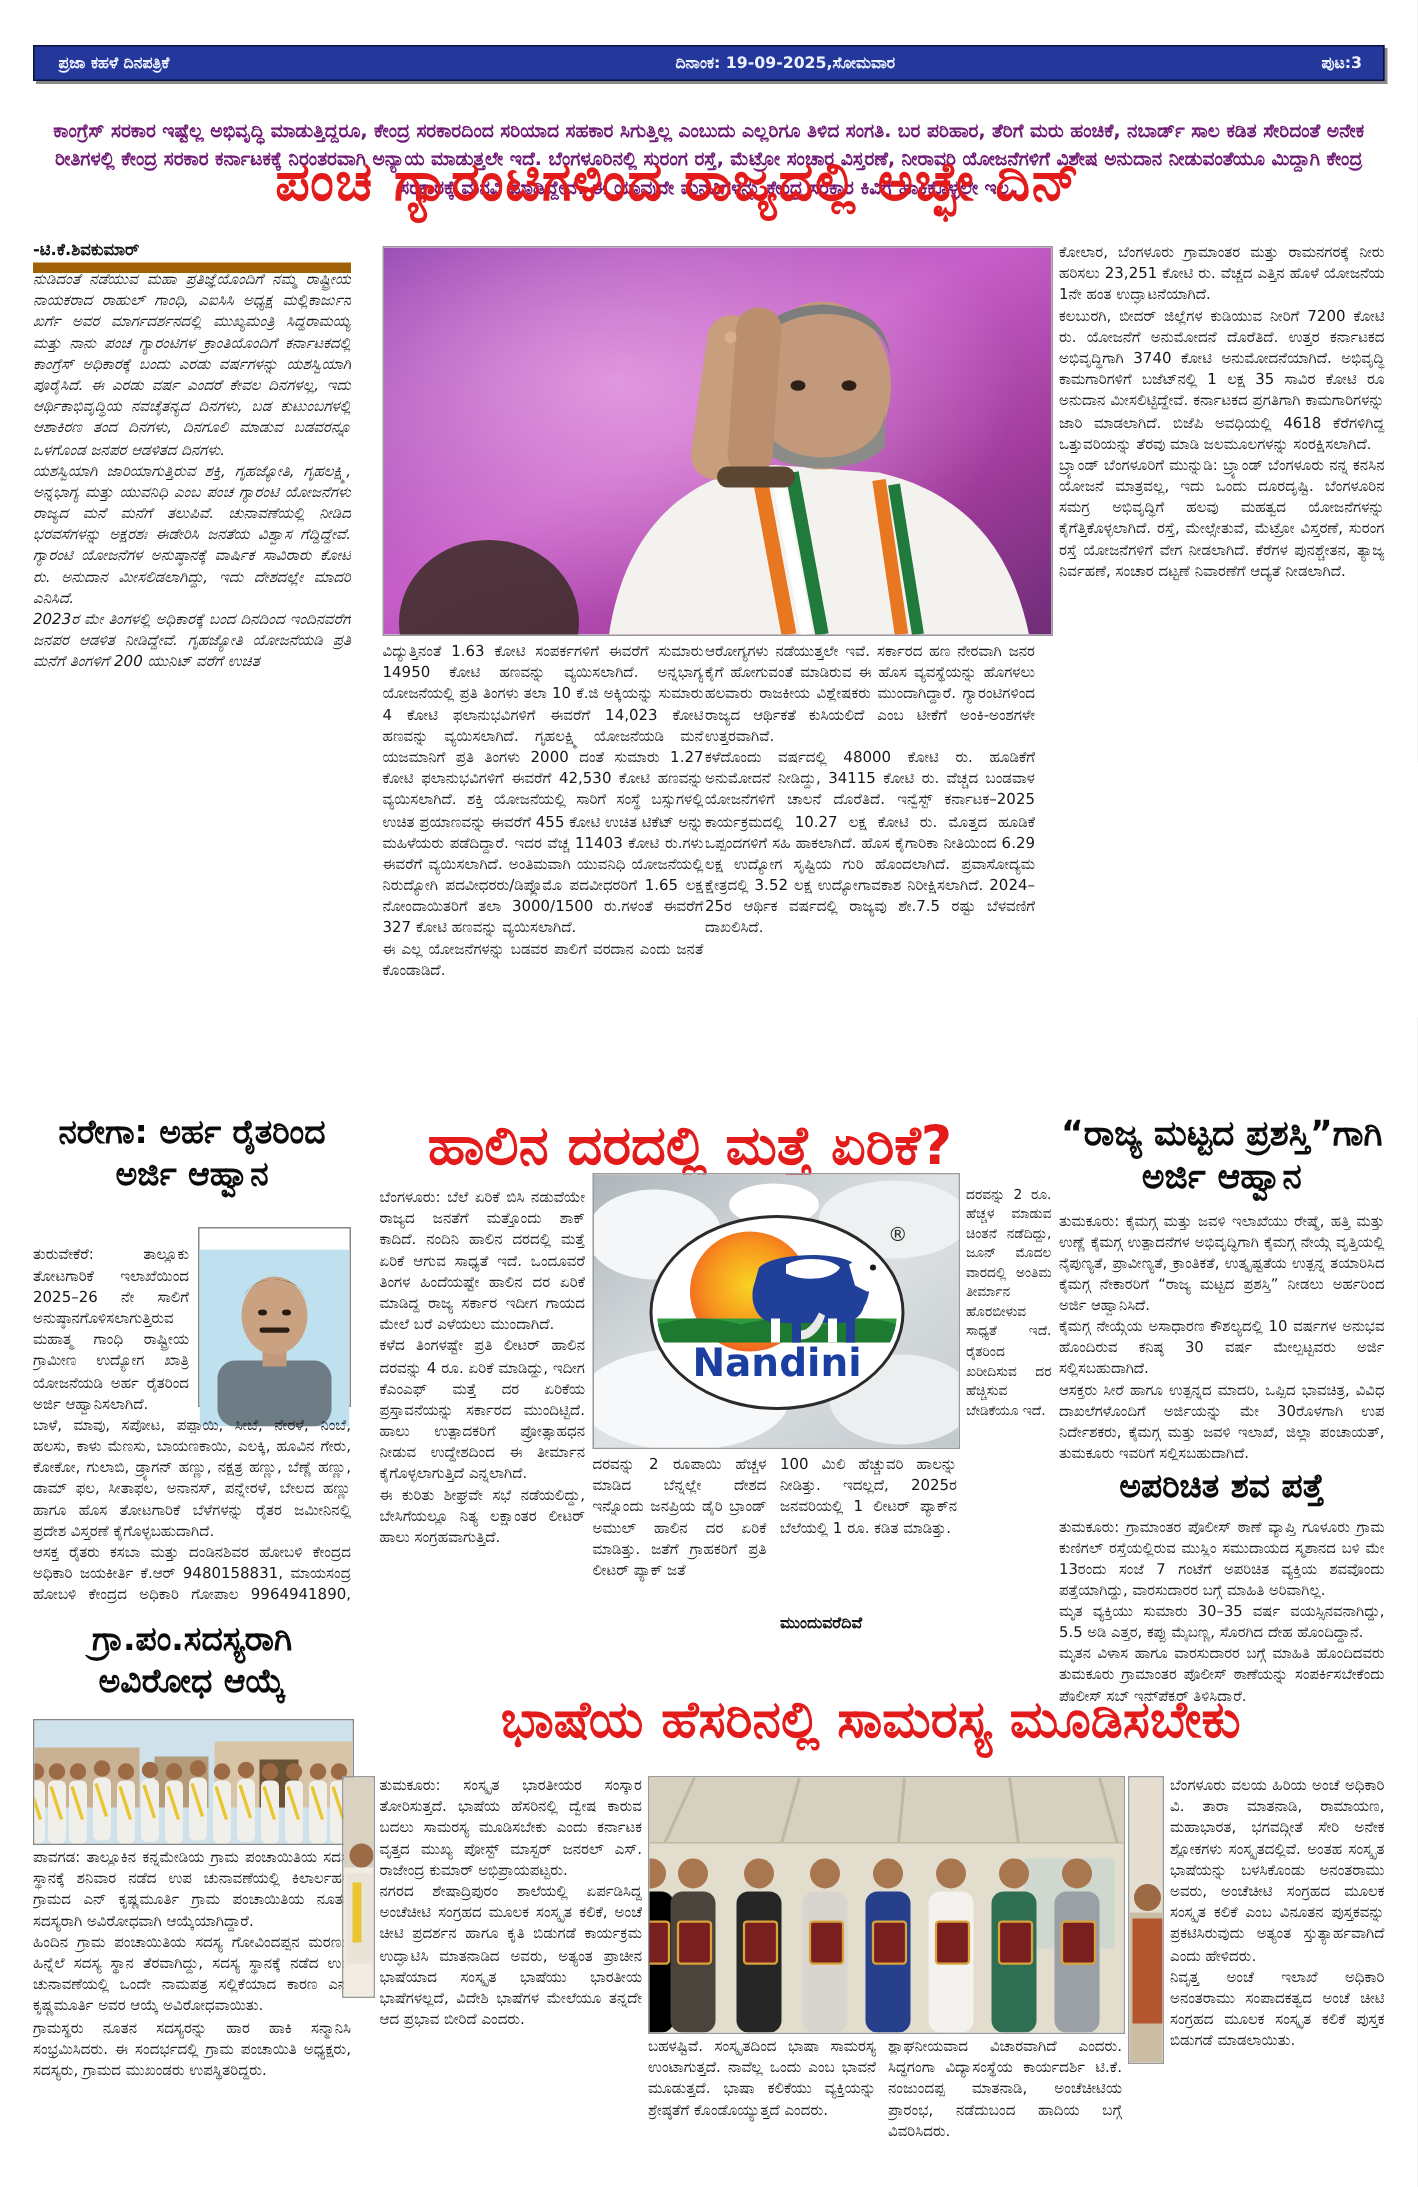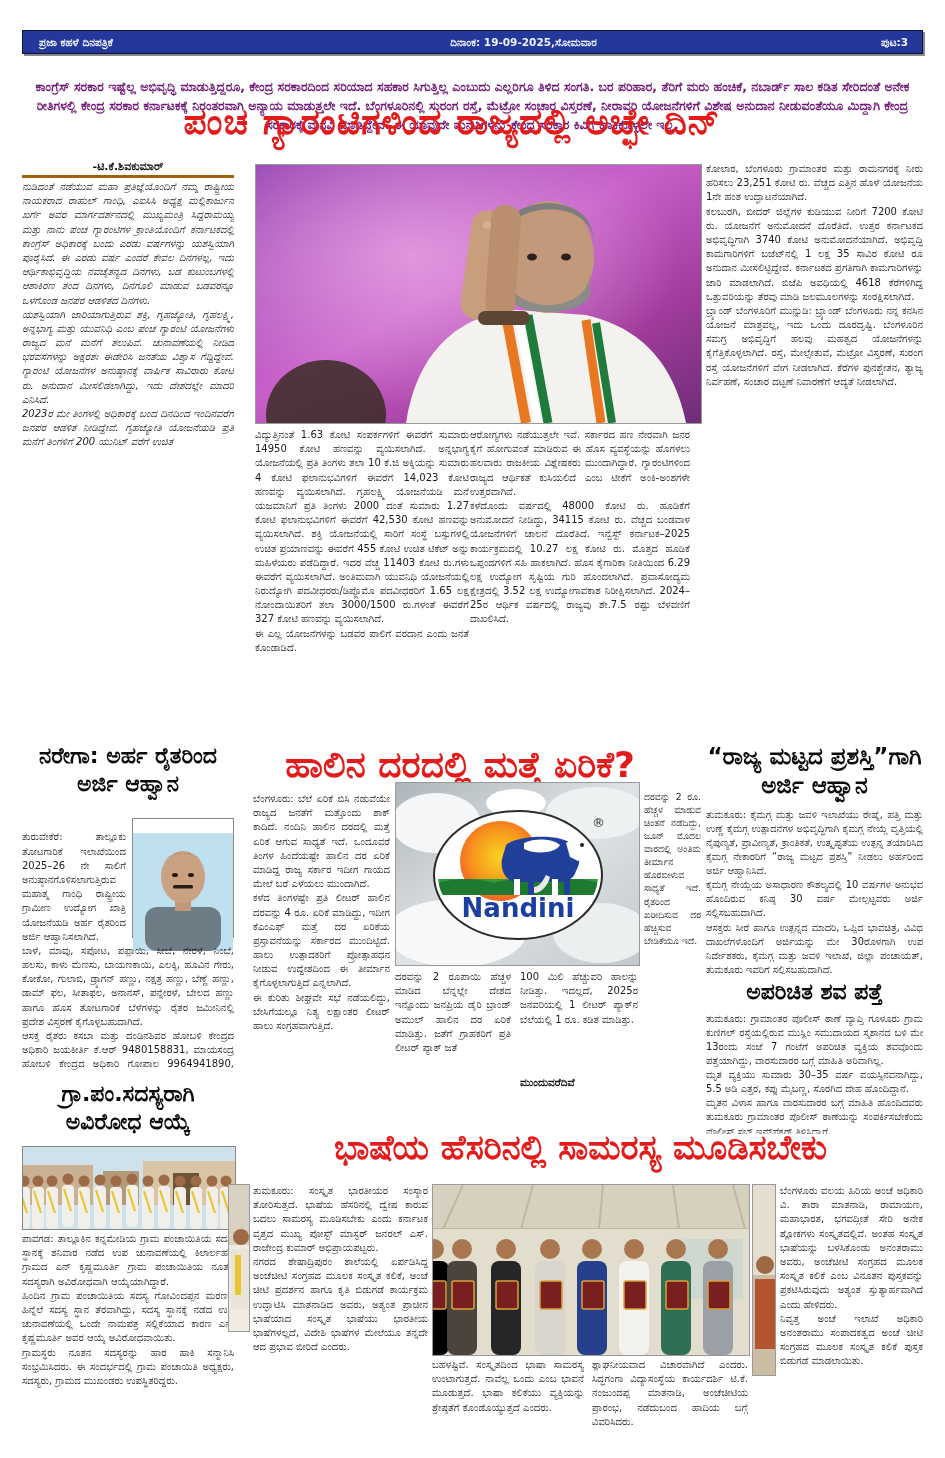--- a/index.html
+++ b/index.html
@@ -11,22 +11,22 @@
             border:1px solid #0b1238;box-shadow:2px 2px 0 rgba(40,40,40,.55);
             display:flex;align-items:center;color:#eef1ff;font-size:10.5px;font-weight:bold;}
   .masthead .left{padding-left:16px;width:220px;}
   .masthead .mid{flex:1;text-align:center;}
   .masthead .right{width:120px;text-align:right;padding-right:14px;}
   
   .standfirst{left:34px;top:77px;width:877px;text-align:center;font-weight:bold;
               font-size:12.5px;line-height:1.52;color:#701a75;}
   .lead-headline{left:0;top:102px;width:904px;text-align:center;color:#e31b1b;
                  font-size:36px;font-weight:bold;letter-spacing:1px;line-height:1.1;}
-  .byline{left:22px;top:160px;width:212px;text-align:center;font-weight:bold;font-size:11px;
-          border-bottom:3px solid #a16207;padding-bottom:2px;}
+  .byline{left:22px;top:160px;width:212px;font-weight:bold;font-size:11px;
+          border-bottom:7px solid #a16207;padding-bottom:2px;}
   .bodytext{font-size:10px;line-height:1.42;text-align:justify;white-space:pre-line;
             overflow:hidden;color:#1a1a1a;}
   .col1{left:22px;top:180px;width:212px;height:552px;font-style:italic;}
   .photo-main{left:255px;top:164px;width:445px;height:258px;border:1px solid #999;}
   .colm1{left:255px;top:428px;width:214px;height:304px;}
   .colm2{left:456px;top:428px;width:220px;height:304px;margin-left:14px;}
   .col4{left:706px;top:162px;width:217px;height:570px;}
   
   .blackhead{font-weight:bold;color:#0c0c0c;text-align:center;line-height:1.25;}
   .redhead{font-weight:bold;color:#e31b1b;text-align:center;line-height:1.15;}

